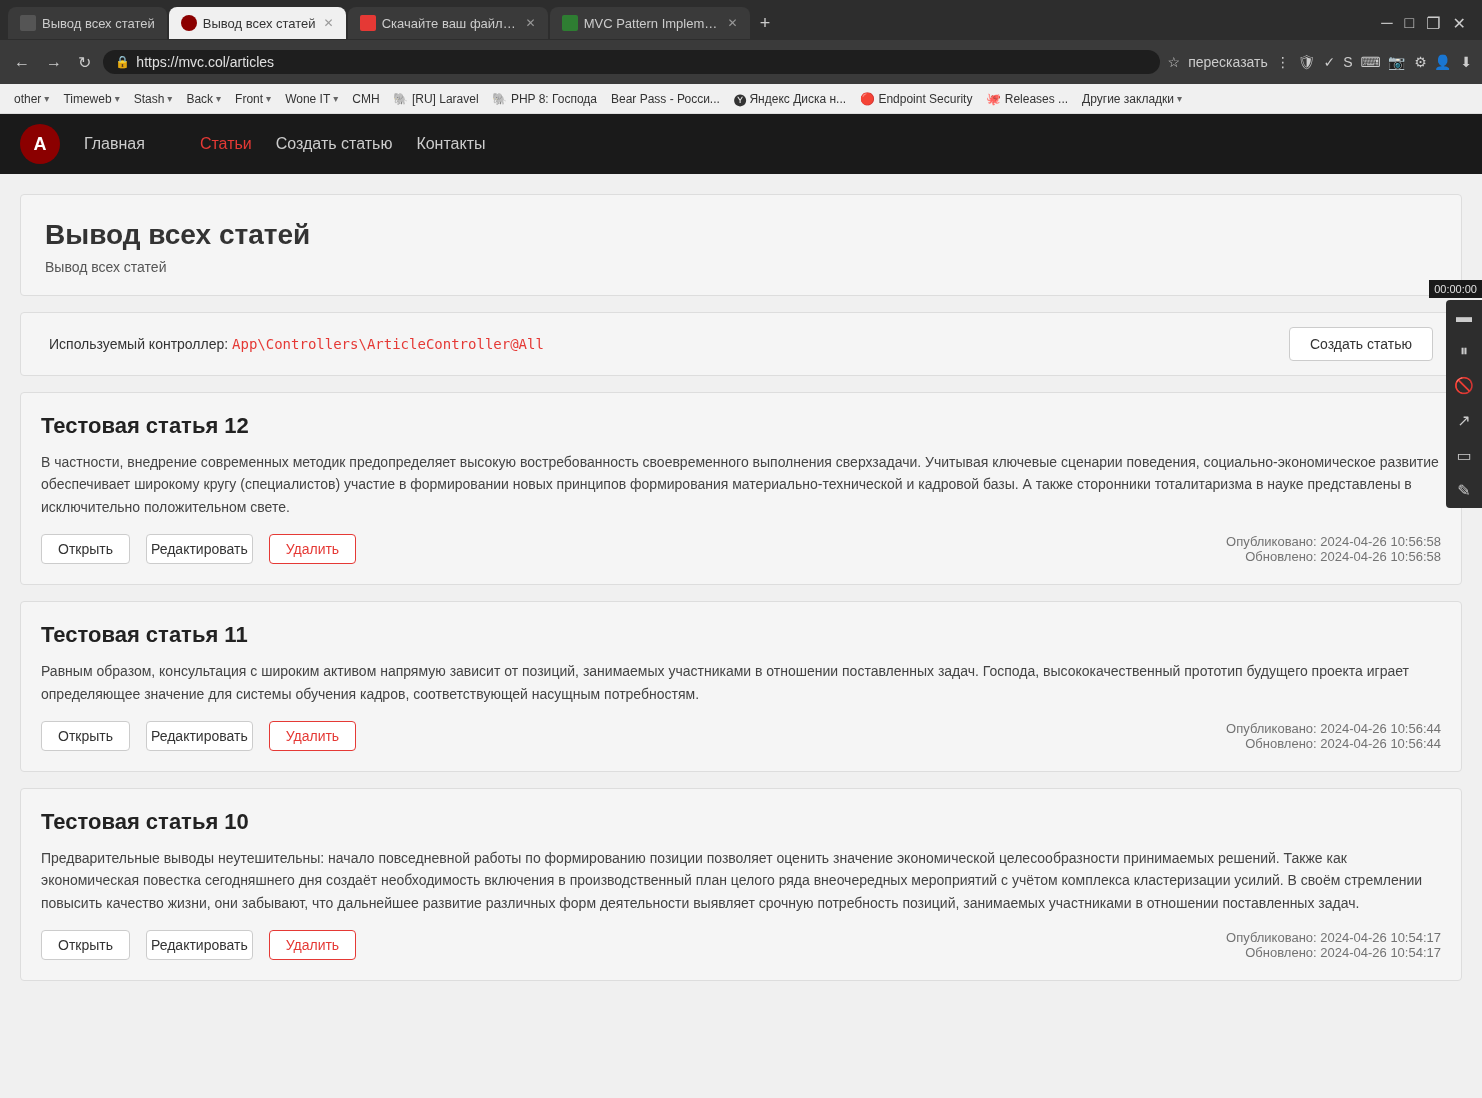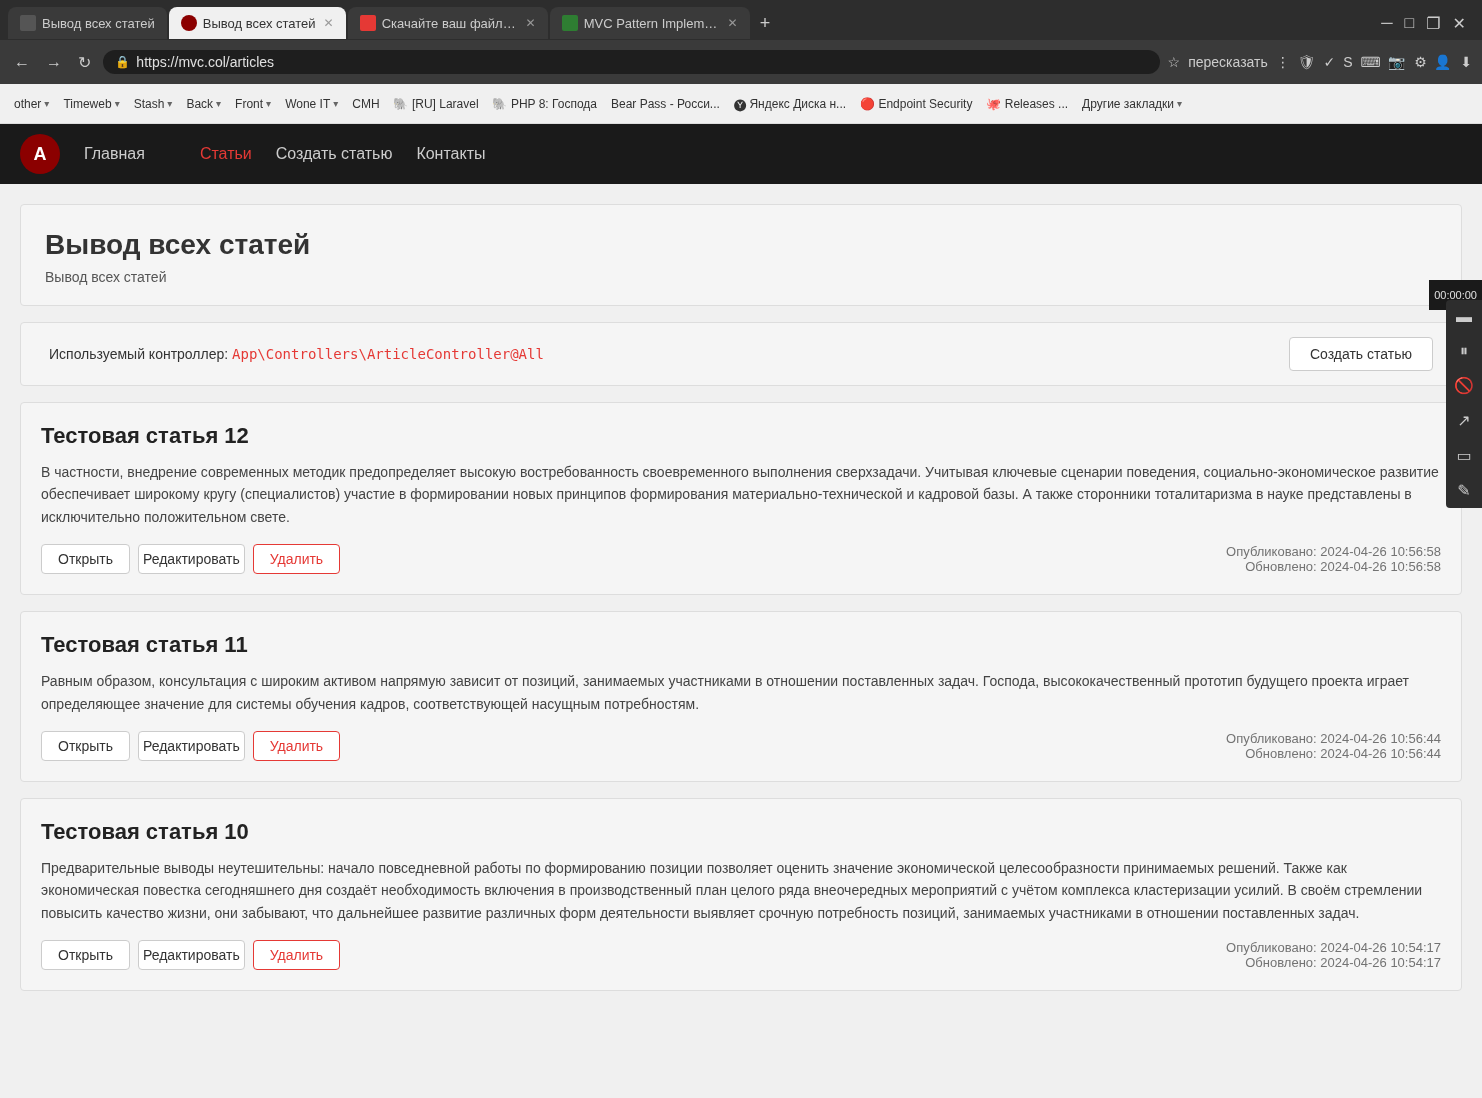--- a/index.html
+++ b/index.html
@@ -16,21 +16,21 @@
     
     .address-bar { display: flex; align-items: center; background: #3a3a3a; padding: 6px 10px; gap: 8px; height: 44px; }
     .nav-btn { color: #ccc; font-size: 16px; cursor: pointer; padding: 4px; background: none; border: none; }
     .address-input-wrap { flex: 1; display: flex; align-items: center; background: #1e1e1e; border-radius: 20px; padding: 4px 12px; gap: 6px; }
     .address-icon { color: #aaa; font-size: 12px; }
     .address-input { background: none; border: none; color: #e0e0e0; font-size: 14px; flex: 1; outline: none; }
     .address-actions { display: flex; align-items: center; gap: 8px; color: #ccc; }
     .addr-btn { font-size: 14px; cursor: pointer; color: #ccc; }
 
     
-    .bookmarks-bar { display: flex; align-items: center; background: #f0f0f0; padding: 2px 8px; height: 40px; gap: 2px; border-bottom: 1px solid #ddd; overflow: hidden; }
+    .bookmarks-bar { display: flex; align-items: center; background: #f0f0f0; padding: 2px 8px; height: 30px; gap: 2px; border-bottom: 1px solid #ddd; overflow: hidden; }
     .bookmark-item { display: flex; align-items: center; gap: 3px; padding: 2px 6px; border-radius: 4px; font-size: 12px; color: #333; cursor: pointer; white-space: nowrap; }
     .bm-arrow { font-size: 10px; color: #666; }
 
     
     .app-navbar { background: #1a1a1a; display: flex; align-items: center; padding: 0 20px; height: 60px; }
     .app-logo { width: 40px; height: 40px; border-radius: 50%; background: #8B0000; display: flex; align-items: center; justify-content: center; color: white; font-weight: bold; font-size: 18px; margin-right: 24px; }
     .app-nav-links { display: flex; gap: 24px; }
     .app-nav-link { color: #ccc; font-size: 16px; text-decoration: none; cursor: pointer; }
     .app-nav-link.active { color: #e53935; margin-left: 31px; }
 
@@ -46,30 +46,30 @@
     .controller-box { background: #f5f5f5; border: 1px solid #ddd; border-radius: 4px; padding: 14px 28px; margin-bottom: 16px; display: flex; align-items: center; justify-content: space-between; }
     .controller-text { font-size: 14px; color: #333; }
     .controller-path { color: #e53935; font-family: monospace; }
     .create-btn { padding: 8px 20px; border: 1px solid #ccc; background: white; border-radius: 4px; font-size: 14px; cursor: pointer; color: #333; }
 
     
     .article-card { background: #f5f5f5; border: 1px solid #ddd; border-radius: 4px; padding: 20px; margin-bottom: 16px; }
     .article-title { font-size: 22px; font-weight: bold; color: #222; margin-bottom: 12px; }
     .article-body { font-size: 14px; color: #444; line-height: 1.6; margin-bottom: 16px; }
     .article-footer { display: flex; align-items: center; justify-content: space-between; }
-    .article-actions { display: flex; gap: 8px; }
+    .article-actions { display: flex; gap: 16px; }
     .btn-open { padding: 6px 16px; border: 1px solid #ccc; background: white; border-radius: 4px; font-size: 14px; cursor: pointer; color: #333; }
     .btn-edit { padding: 6px 4px; border: 1px solid #ccc; background: white; border-radius: 4px; font-size: 14px; cursor: pointer; color: #333; }
     .btn-delete { padding: 6px 16px; border: 1px solid #e53935; background: white; border-radius: 4px; font-size: 14px; cursor: pointer; color: #e53935; }
     .article-meta { text-align: right; font-size: 13px; color: #737373; }
     .meta-line { display: block; }
 
     
     .side-panel { position: fixed; right: 0; top: 300px; width: 36px; background: #2d2d2d; display: flex; flex-direction: column; align-items: center; padding: 8px 0; gap: 16px; border-radius: 4px 0 0 4px; }
-    .side-panel-time { background: #1a1a1a; color: #e0e0e0; font-size: 11px; padding: 9px 5px; position: fixed; right: 0; top: 280px; }
+    .side-panel-time { background: #1a1a1a; color: #e0e0e0; font-size: 11px; padding: 3px 5px; position: fixed; right: 0; top: 280px; }
     .side-icon { color: #ccc; font-size: 16px; cursor: pointer; }
   </style>
 </head>
 <body>
 
 <div class="tab-bar">
   <div class="tab-group">
 
     <div class="tab">
       <div class="tab-icon" style="background:#555;"></div>

